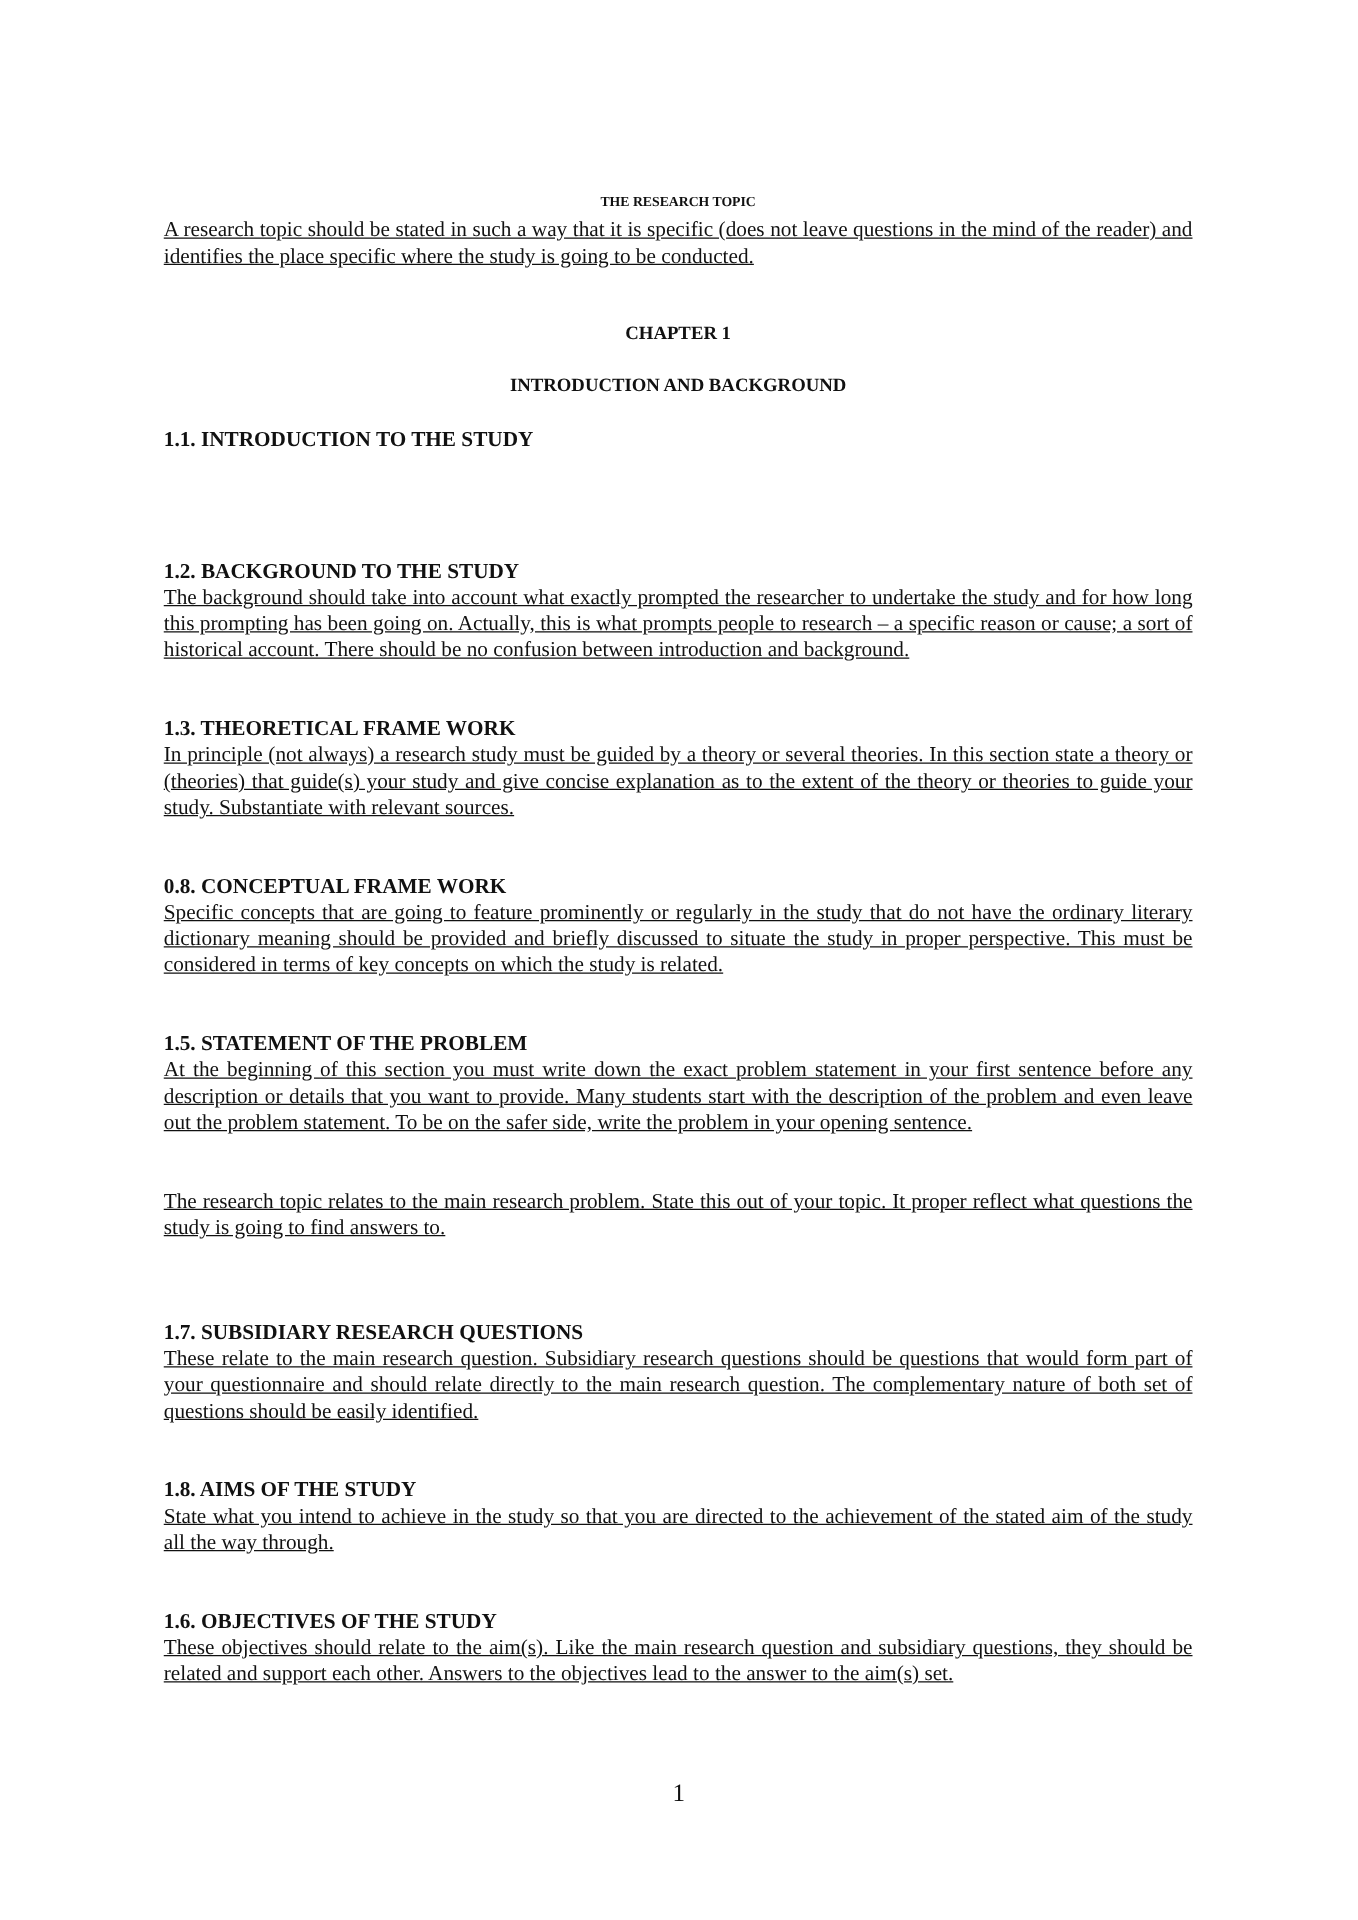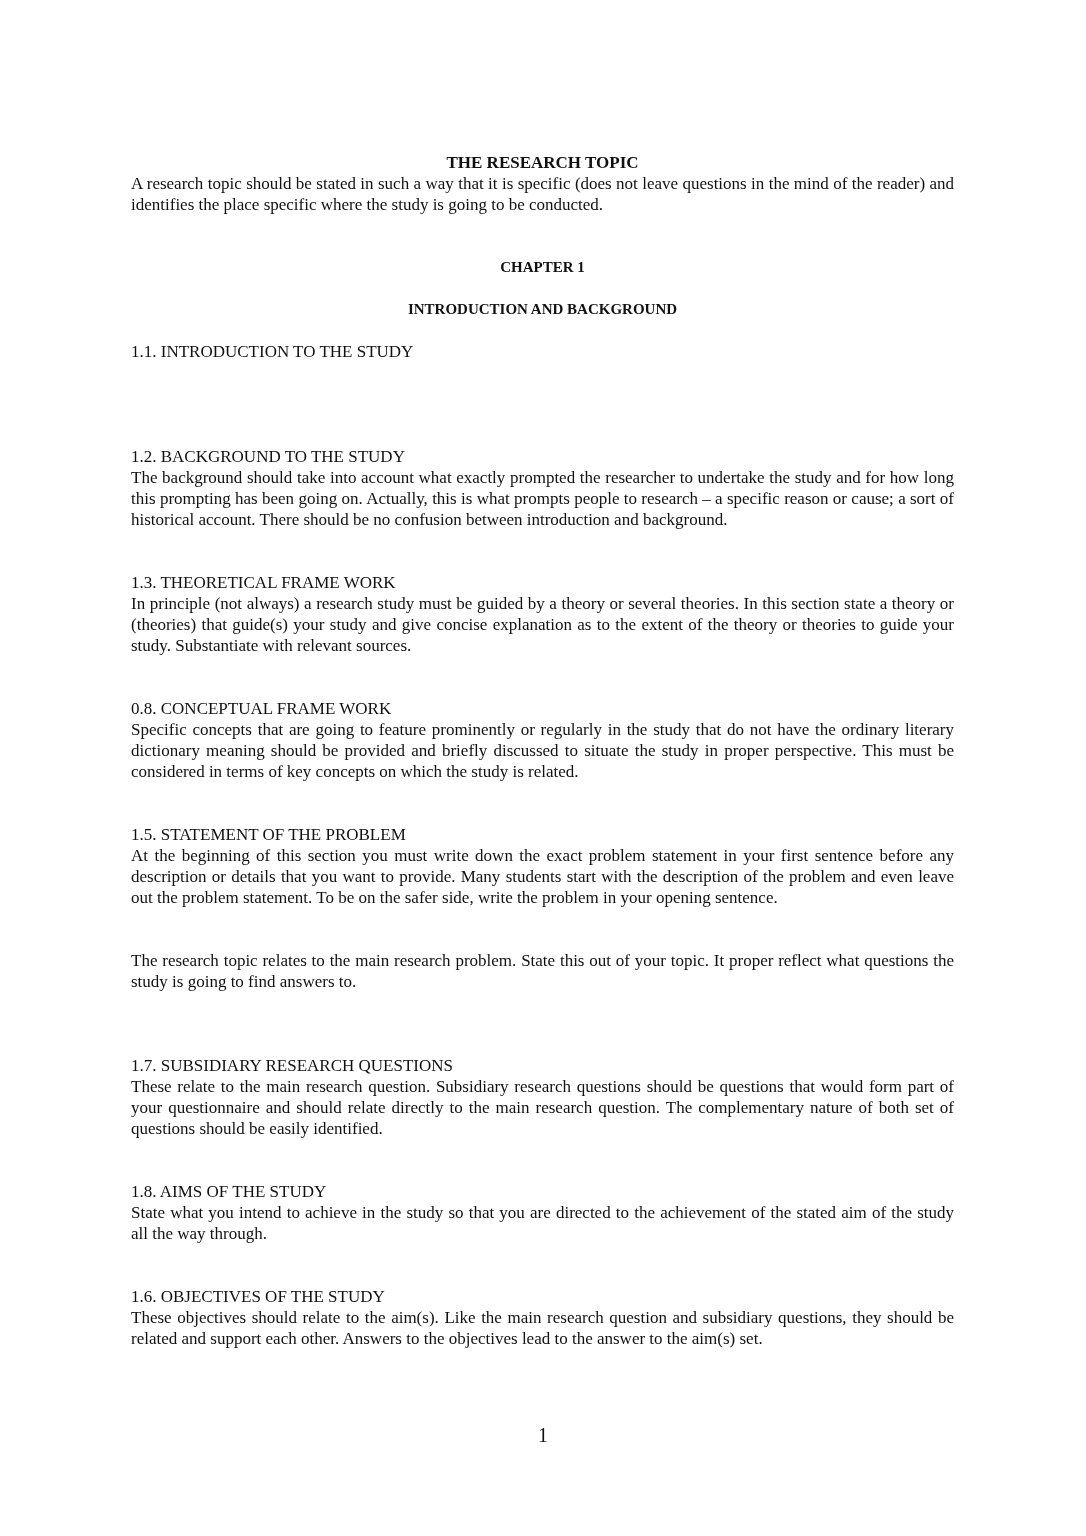--- a/index.html
+++ b/index.html
@@ -17,40 +17,40 @@
     }
     .page {
       position: absolute;
       left: 131px;
       top: 150px;
       width: 823px;
     }
     .title {
       text-align: center;
       font-weight: bold;
-      font-size: 17px;
+      font-size: 11px;
       line-height: 21px;
       margin: 0;
     }
     .para {
       font-size: 17px;
       line-height: 21px;
       text-align: justify;
       margin: 0;
     }
-    .para.last-left { text-align-last: left; }
+    .para.last-left { text-align-last: left; text-decoration: underline; }
     .chapter {
       text-align: center;
       font-weight: bold;
       font-size: 15px;
       line-height: 21px;
       margin: 0;
     }
     .section-heading {
-      font-weight: normal;
+      font-weight: bold;
       font-size: 17px;
       line-height: 21px;
       margin: 0;
     }
     .section {
       position: absolute;
       left: 0;
       width: 823px;
     }
     .page-number {

